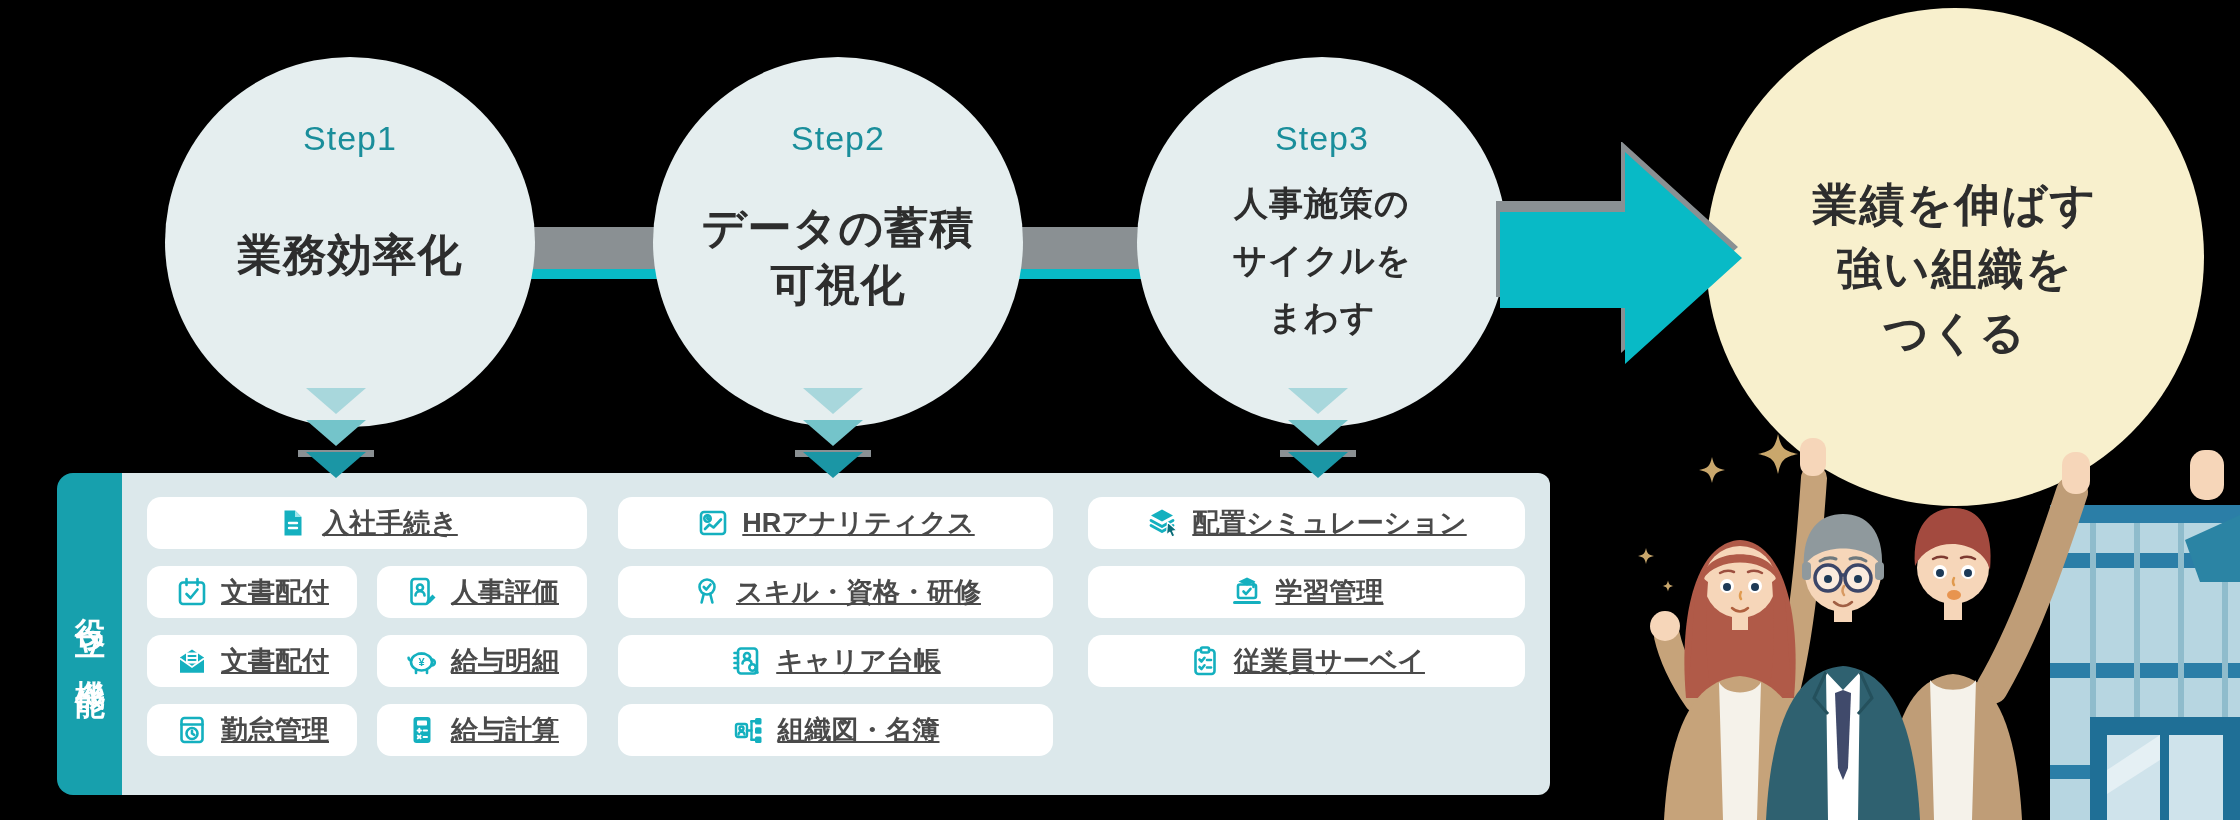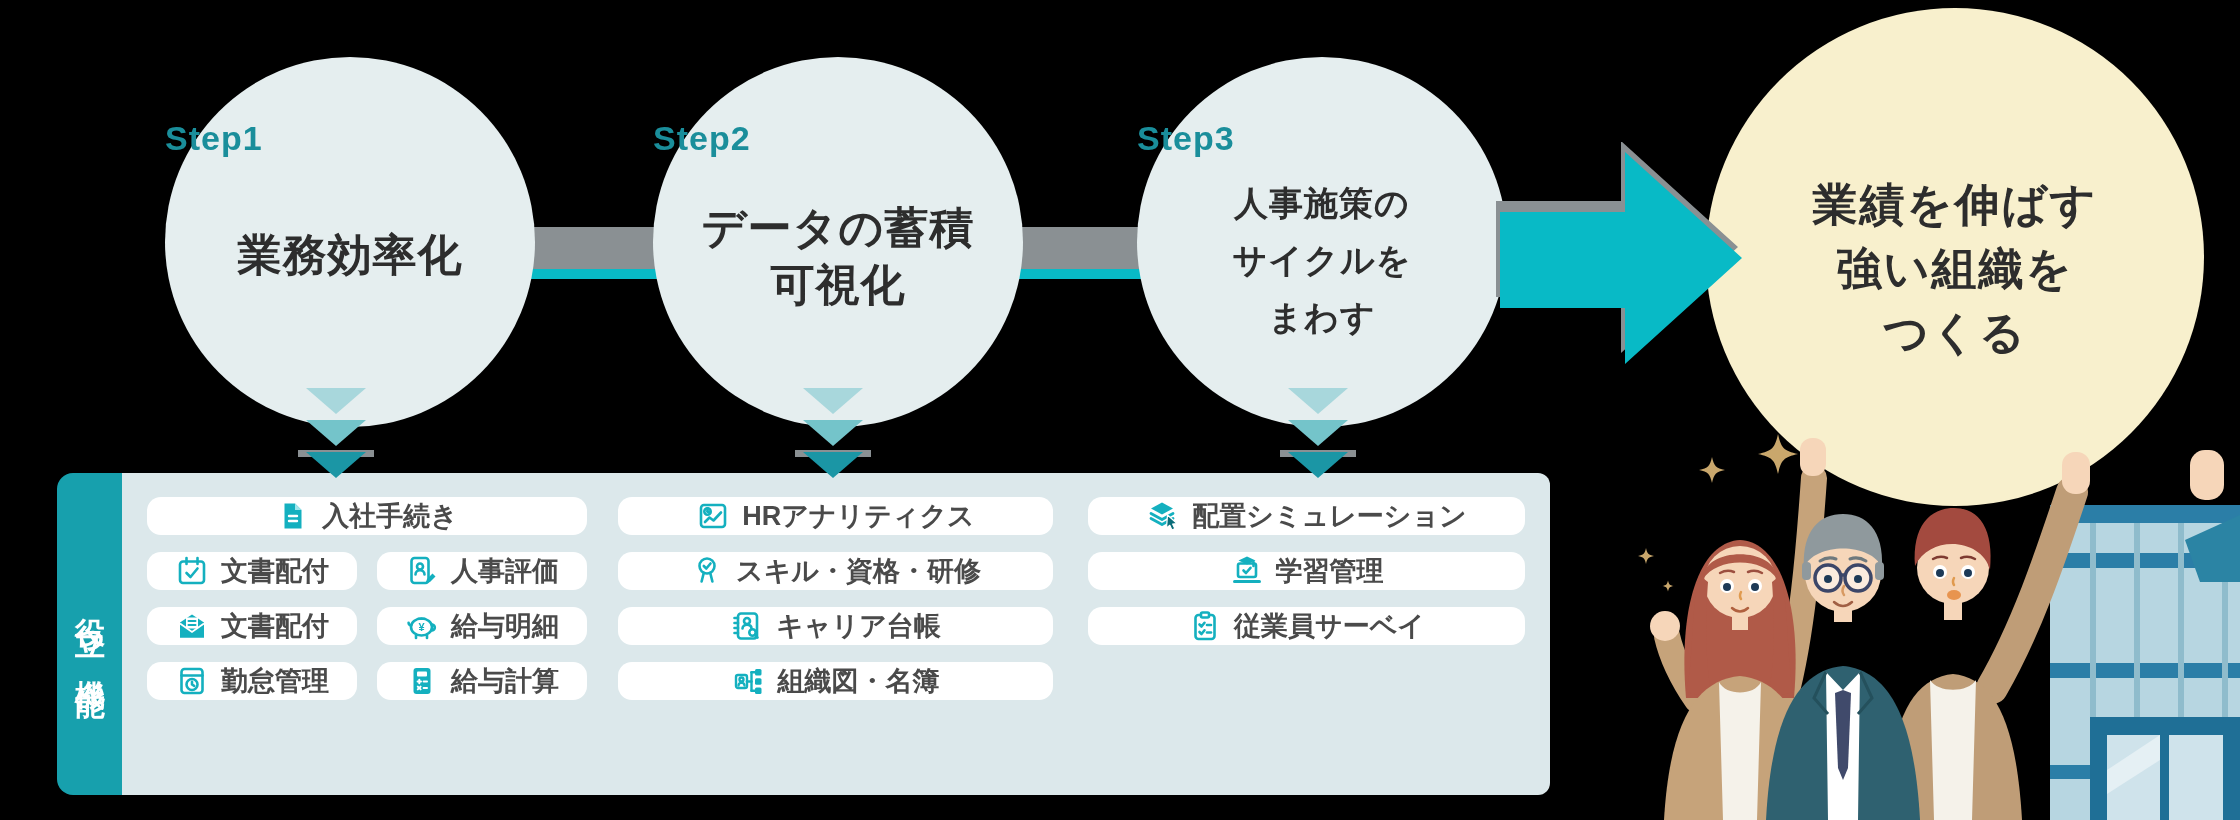--- a/index.html
+++ b/index.html
@@ -3,22 +3,22 @@
 <meta charset="utf-8">
 <style>
   html,body{margin:0;padding:0;background:#000;}
   .stage{
     position:relative;width:2240px;height:820px;overflow:hidden;background:#000;
     font-family:"Liberation Sans","DejaVu Sans",sans-serif;
   }
   
   .step-circle{position:absolute;width:370px;height:370px;border-radius:50%;
     background:#e5eeef;z-index:2;}
-  .step-circle .step-label{position:absolute;top:62px;left:0;width:100%;text-align:left;
-    font-size:34px;font-weight:700;color:#1a8e9b;letter-spacing:1px;}
+  .step-circle .step-label{position:absolute;top:62px;left:0;width:100%;text-align:center;
+    font-size:34px;font-weight:400;color:#1a8e9b;letter-spacing:1px;}
   .step-title{position:absolute;top:50%;left:0;width:100%;text-align:center;
     transform:translateY(-50%);font-size:44px;font-weight:700;color:#2d2d2d;line-height:57px;
     letter-spacing:1px;}
   .c1 .step-title{transform:translateY(calc(-50% + 12px));}
   .c2 .step-title{transform:translateY(calc(-50% + 14px));}
   .c3 .step-title{transform:translateY(calc(-50% + 18px));font-size:34px;}
   
   .connector{position:absolute;height:42px;background:#08bac6;z-index:1;}
   .connector::before{content:"";position:absolute;left:-8px;top:-10px;width:100%;height:100%;
     background:#8a9093;z-index:-1;}
@@ -37,23 +37,23 @@
   .side-tab{position:absolute;left:57px;top:473px;width:65px;height:322px;background:#17a0ad;
     border-radius:16px 0 0 16px;z-index:2;display:flex;align-items:center;justify-content:center;}
   .side-tab .tab-label{writing-mode:vertical-rl;color:#fff;font-size:30px;font-weight:700;
     letter-spacing:9px;}
   .col{position:absolute;top:497px;display:flex;flex-direction:column;gap:17px;z-index:2;}
   .col-1{left:147px;width:440px;}
   .col-2{left:618px;width:435px;}
   .col-3{left:1088px;width:437px;}
   .pair{display:flex;gap:20px;}
   .pair .chip{flex:1;}
-  .chip{background:#fff;border-radius:14px;height:38px;display:flex;align-items:center;
+  .chip{background:#fff;border-radius:14px;height:52px;display:flex;align-items:center;
     justify-content:center;gap:12px;font-size:27px;font-weight:700;color:#4a4a4a;
-    white-space:nowrap;}
+    white-space:nowrap;text-decoration:underline;}
   .chip svg{width:34px;height:34px;flex:none;}
   
   .people-scene{position:absolute;left:1600px;top:430px;z-index:4;}
 </style>
 </head>
 <body>
 
 <div class="stage">
 
   <div class="connector" style="left:505px;top:237px;width:170px;"></div>

